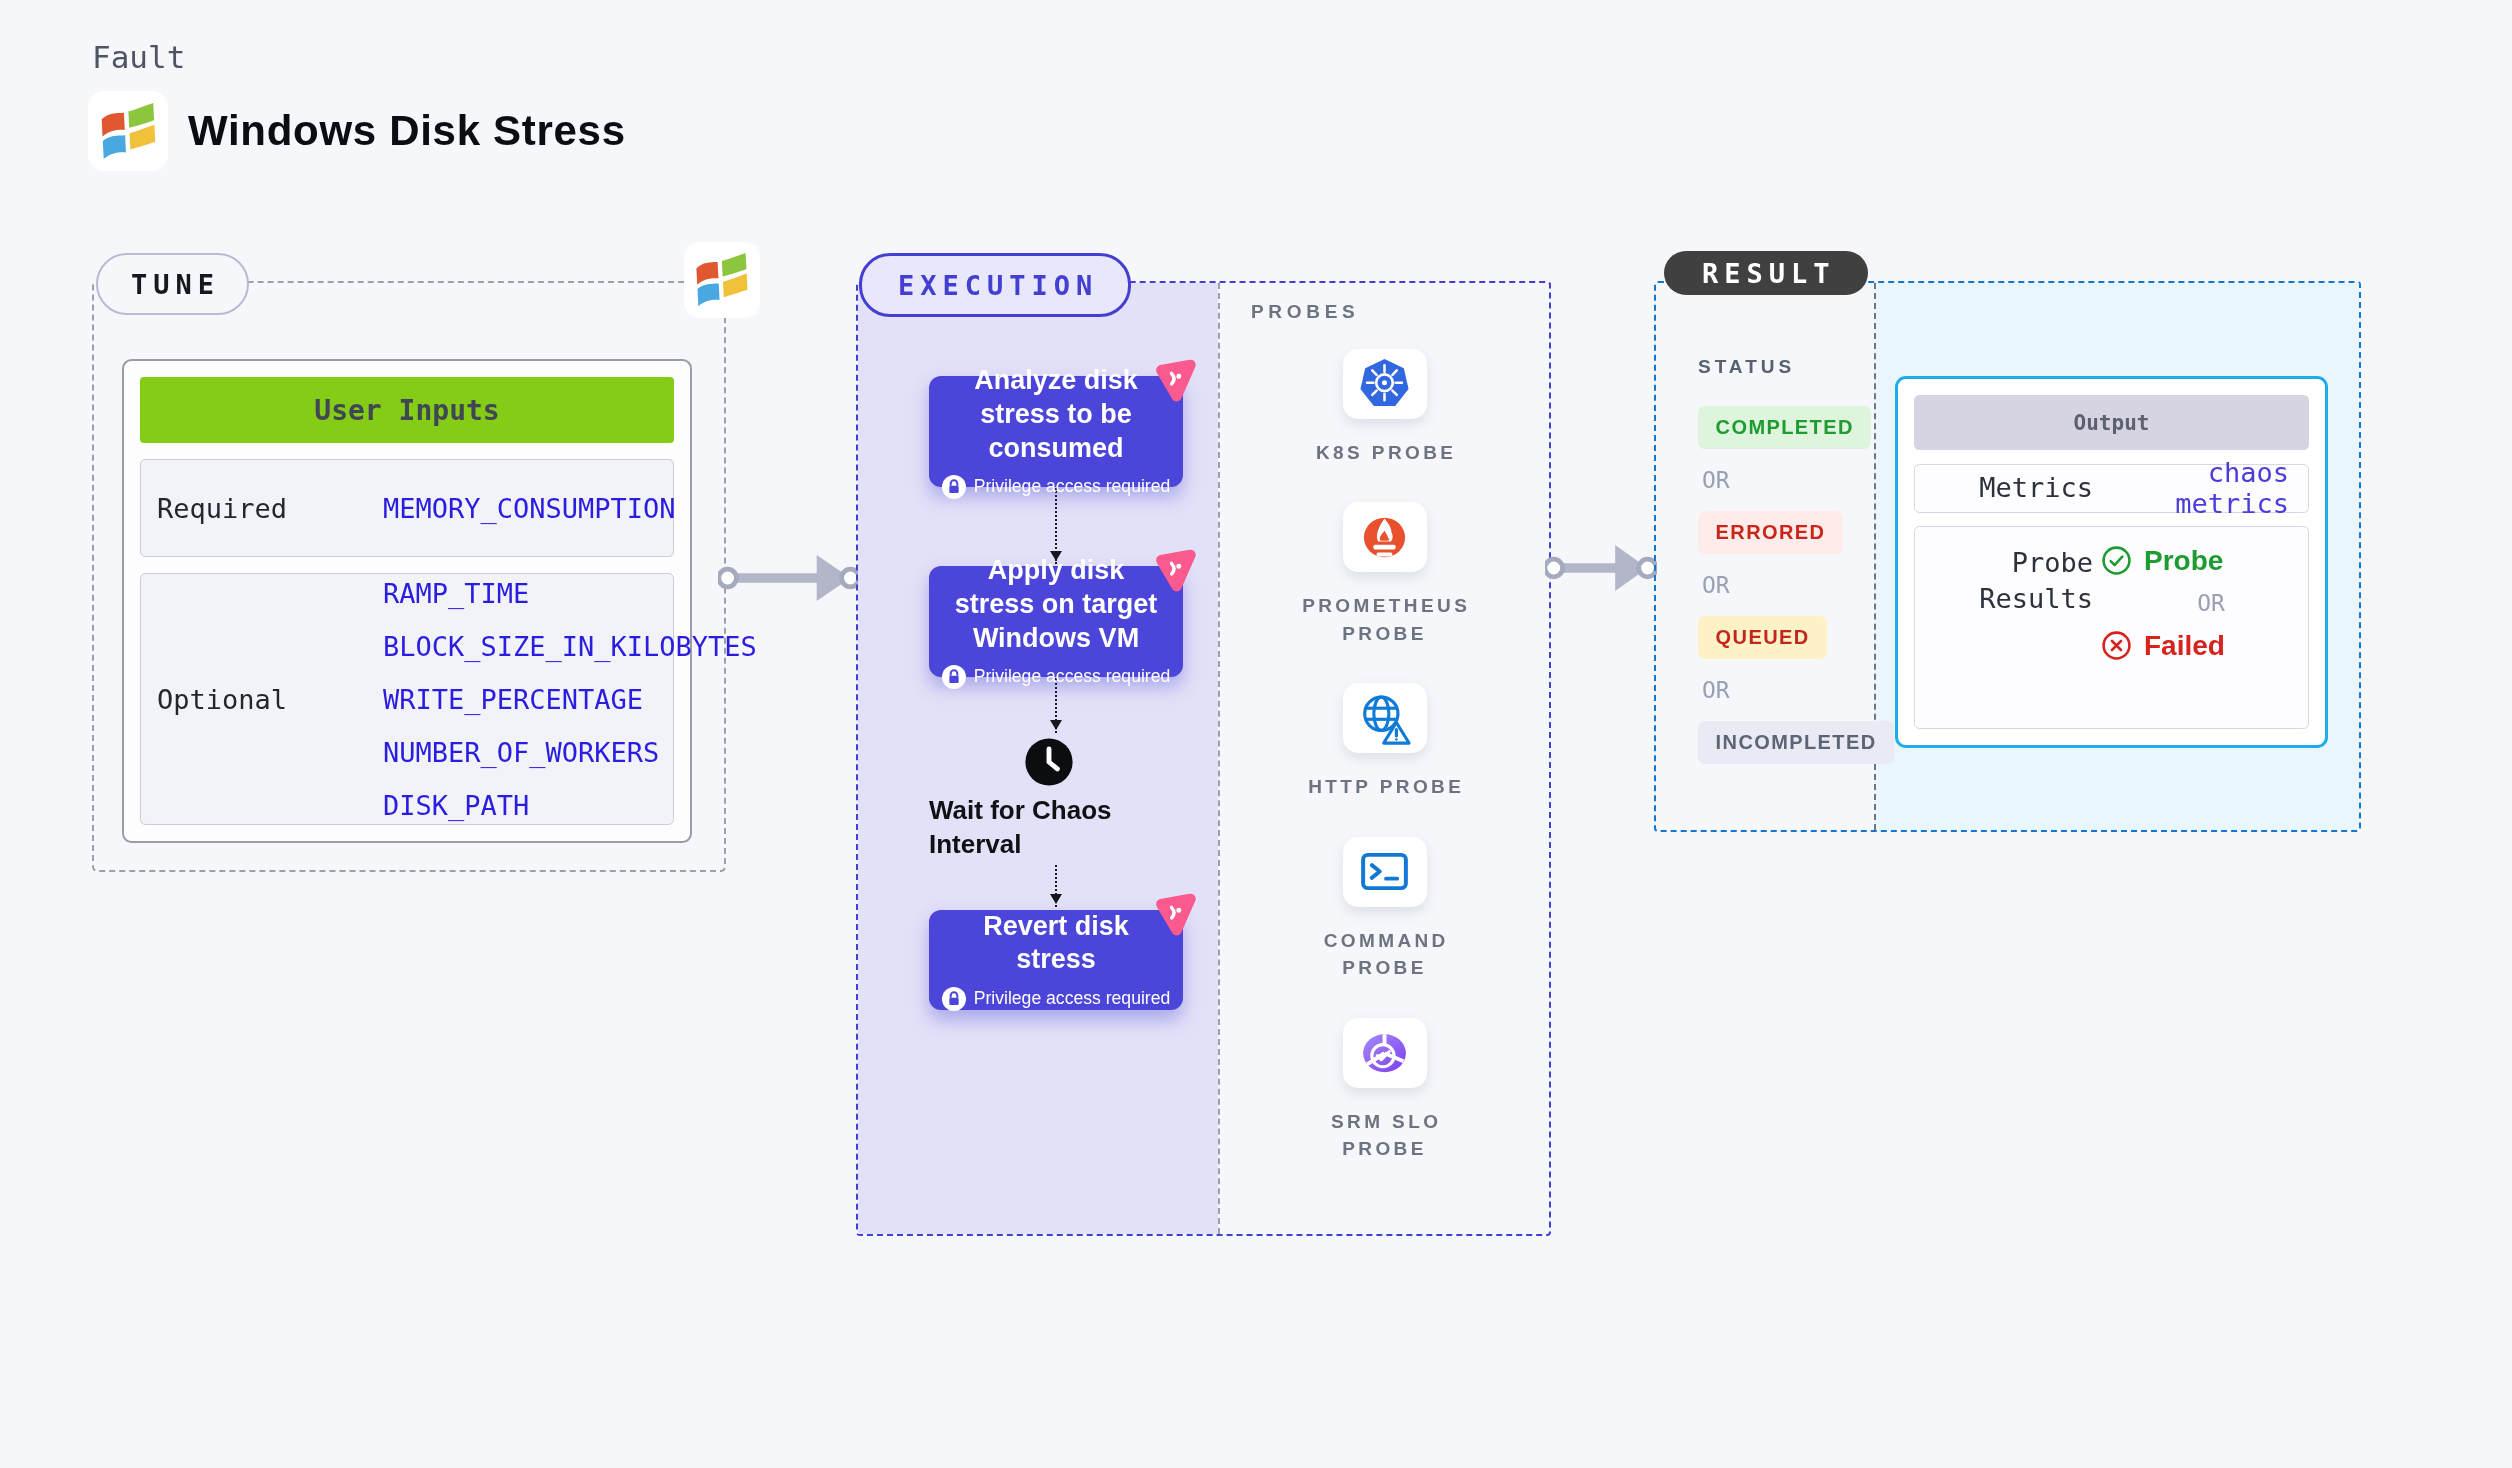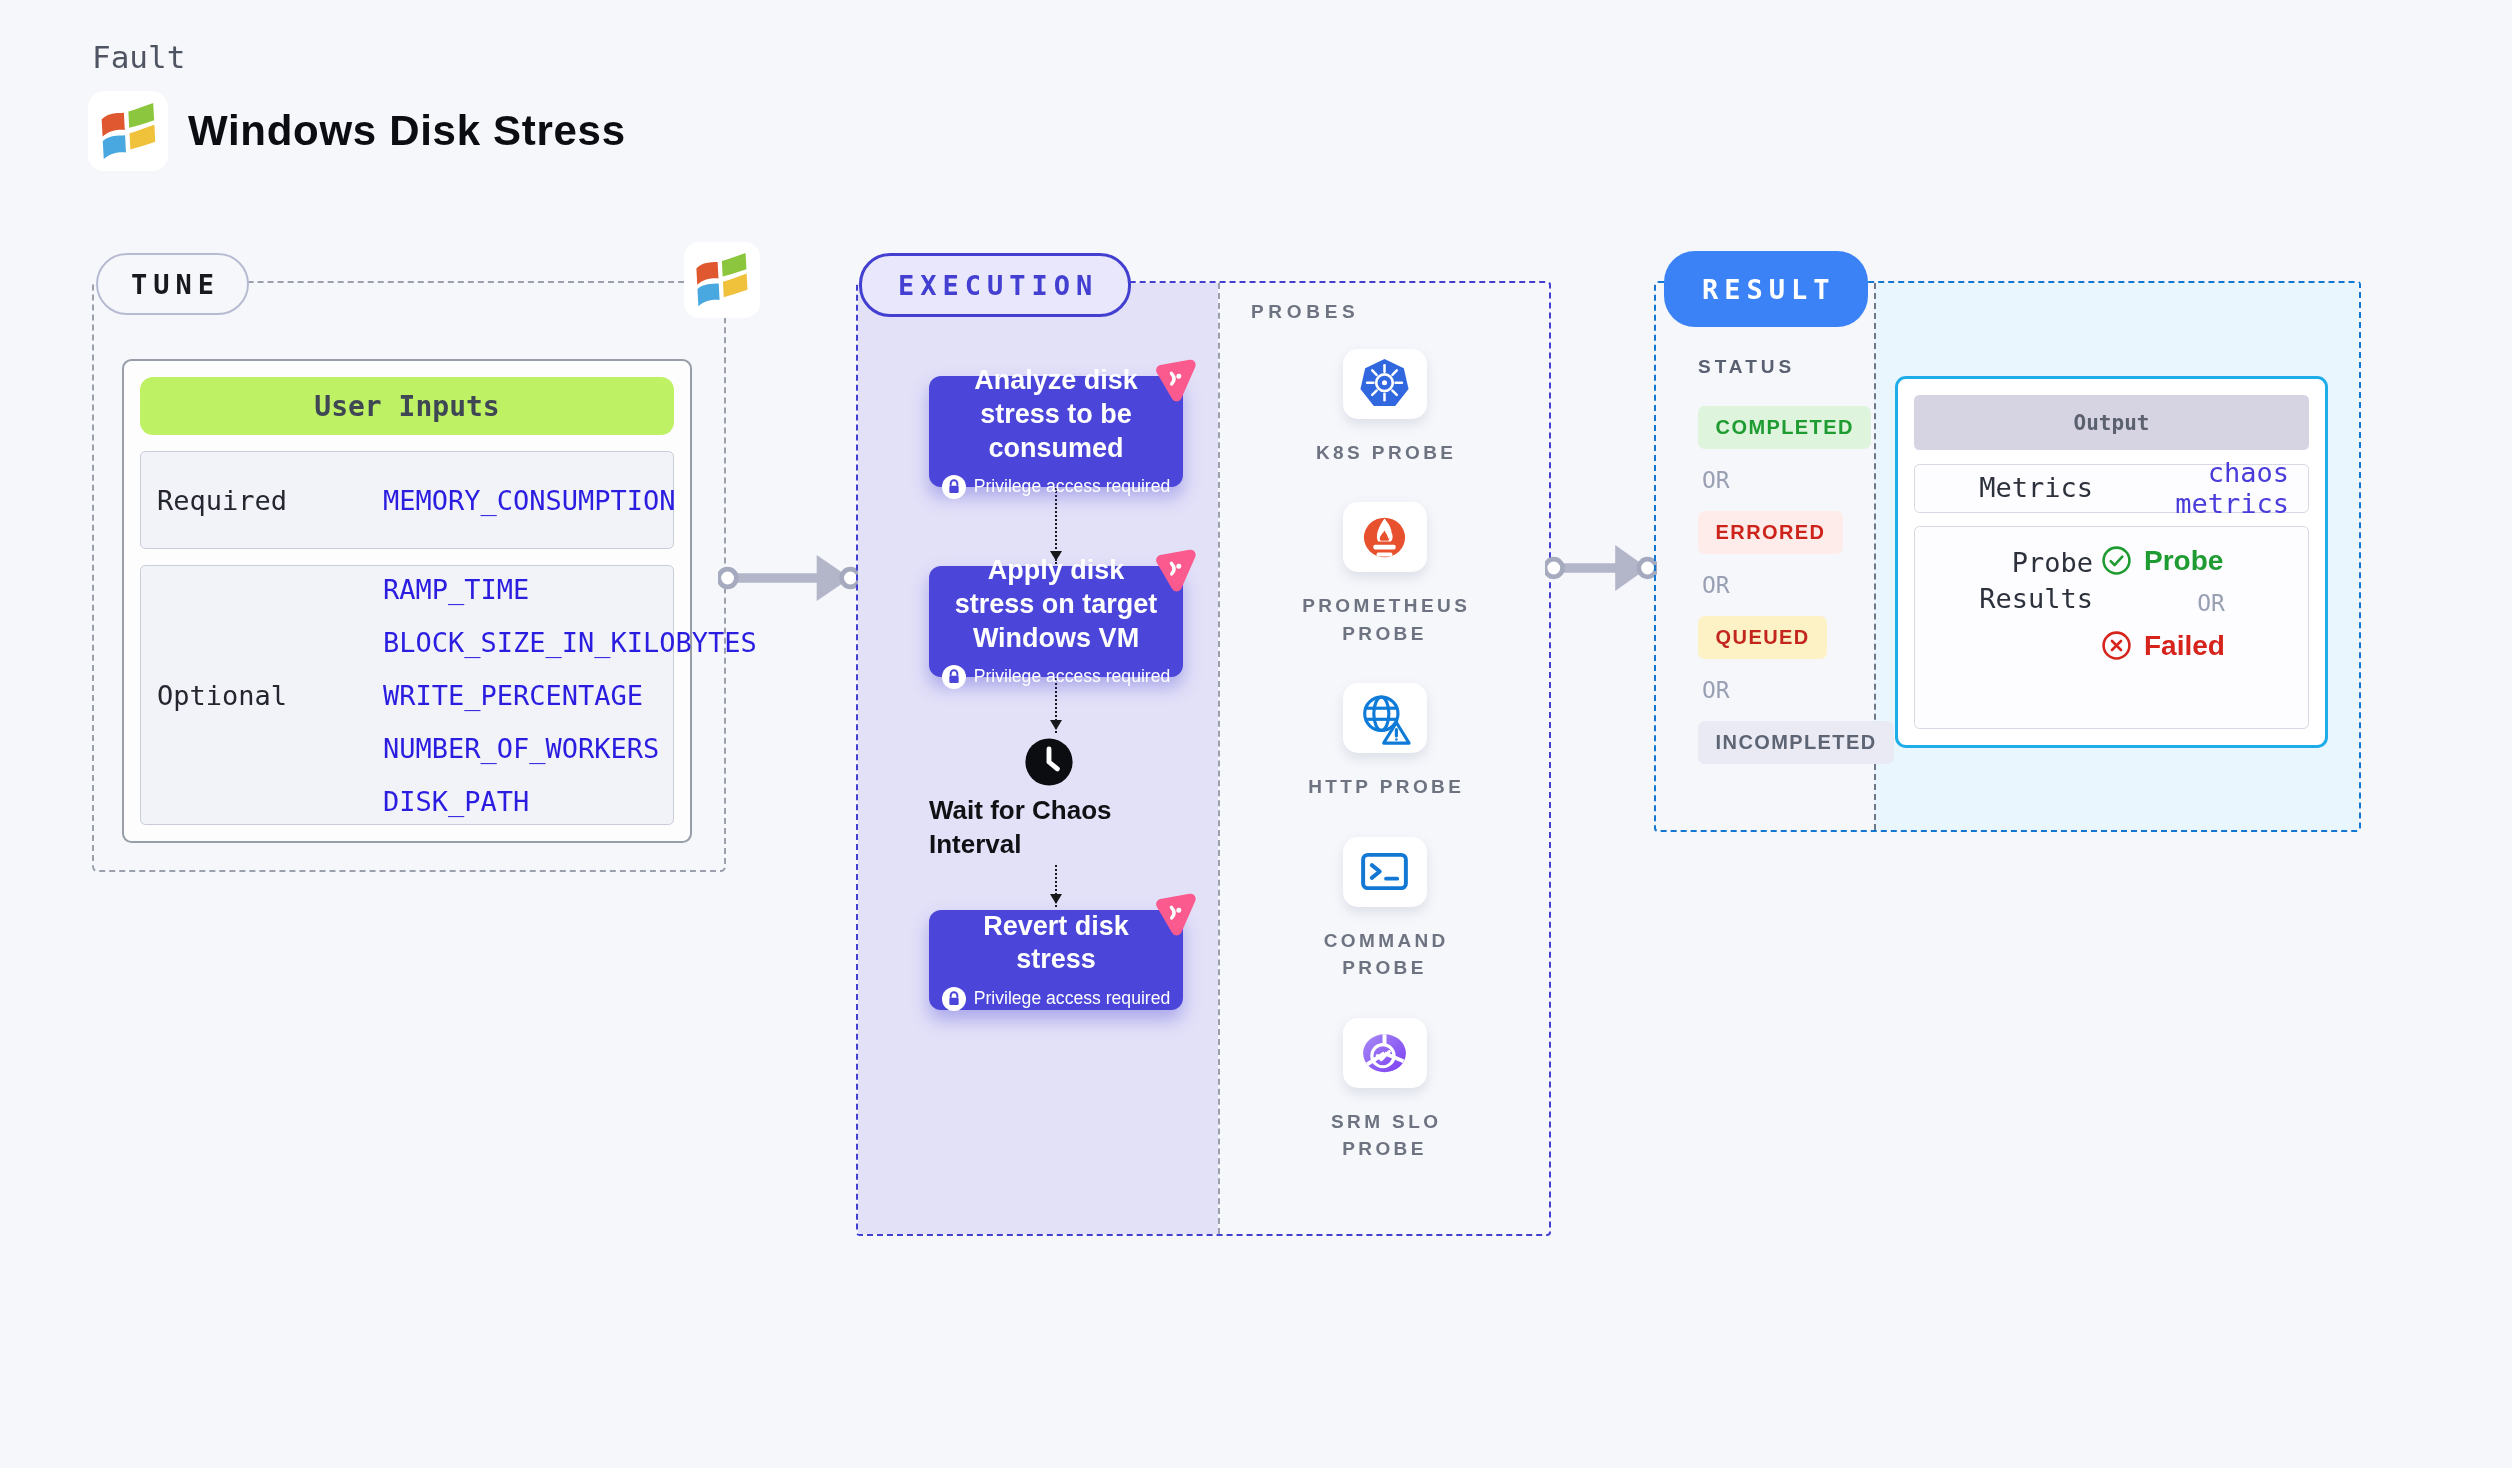--- a/index.html
+++ b/index.html
@@ -17,29 +17,29 @@
   .pagetitle{font-size:42px;font-weight:bold;color:#0b0d12;letter-spacing:0.7px;}
 
   
   .pill{position:absolute;display:flex;align-items:center;justify-content:center;
         font-family:"DejaVu Sans Mono",monospace;font-weight:bold;font-size:27px;
         letter-spacing:6px;border-radius:31px;z-index:6;text-indent:6px;}
   .pill.tune{left:96px;top:253px;height:58px;padding:0 27px;background:#f6f7fb;
              border:2.7px solid #b7bbd2;color:#17191f;}
   .pill.exec{left:859px;top:253px;height:58px;padding:0 30px;background:#e8e7fc;
              border:3.4px solid #433fd1;color:#433fd1;}
-  .pill.result{left:1664px;top:251px;height:76px;padding:0 32px;background:#3b82f6;
+  .pill.result{left:1664px;top:251px;height:44px;padding:0 32px;background:#404040;
                border:none;color:#ffffff;text-align:right;}
 
   
   .tunebox{left:92px;top:281px;width:630px;height:587px;border:2px dashed #9aa1ad;border-radius:5.4px;}
   .tunelogo{left:684px;top:242px;z-index:7;}
   .uicard{left:122px;top:359px;width:570px;height:484px;background:#fdfdfe;border:2.7px solid #979ea8;
           border-radius:9.5px;padding:16px;box-sizing:border-box;display:flex;flex-direction:column;gap:16px;z-index:3;}
-  .uihead{height:58px;flex:none;background:#bef264;border-radius:13px;display:flex;align-items:center;
+  .uihead{height:66px;flex:none;background:#84cc16;border-radius:4px;display:flex;align-items:center;
           justify-content:center;font-size:28px;color:#3f4654;font-weight:bold;}
   .uirow{background:#f2f3f9;border:1.4px solid #c9cdd9;border-radius:5.4px;display:flex;align-items:center;}
   .uirow.req{height:96px;flex:none;}
   .uirow.opt{flex:1;}
   .uilabel{width:226px;padding-left:16px;font-size:27px;color:#23262e;flex:none;}
   .uival{font-size:27px;color:#2b1de0;}
   .uivals{display:flex;flex-direction:column;gap:22px;}
 
   
   .dotted{position:absolute;width:0;border-left:2.7px dotted #17181c;}

